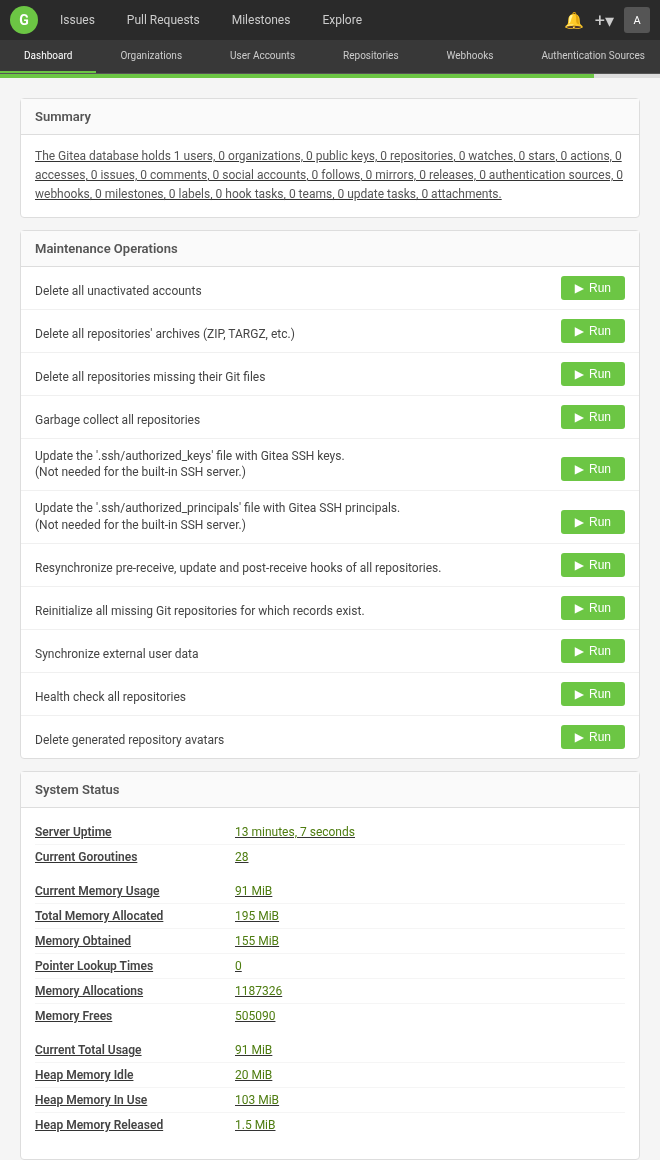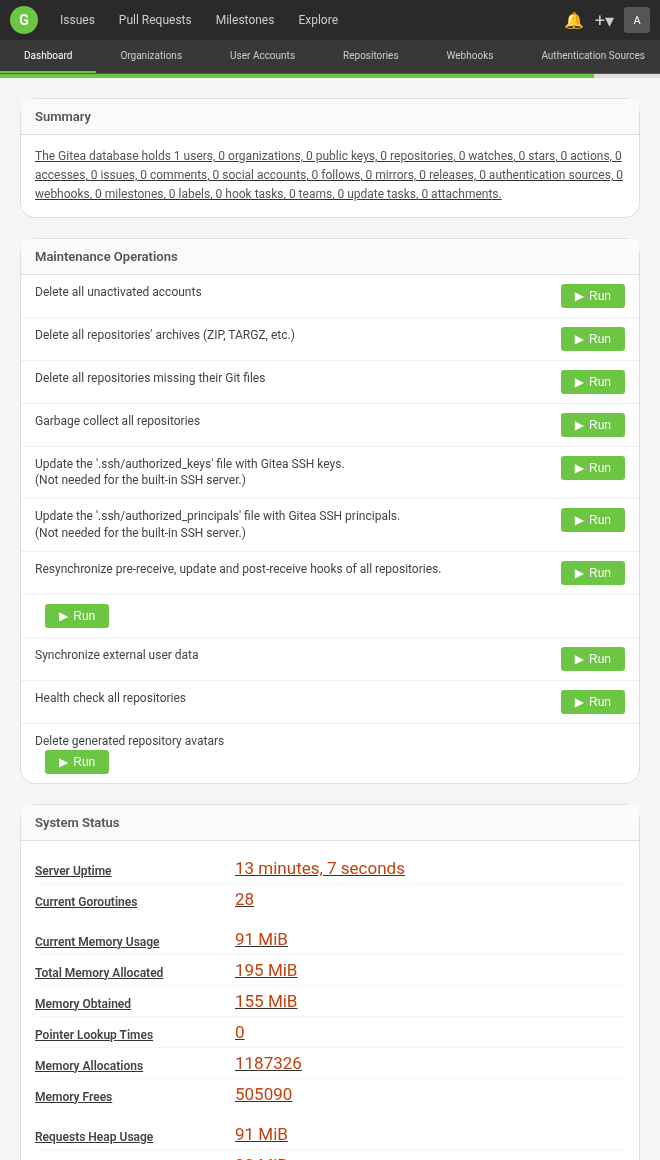--- a/index.html
+++ b/index.html
@@ -26,21 +26,21 @@
       border-radius: 50%;
       display: flex;
       align-items: center;
       justify-content: center;
       color: white;
       font-weight: bold;
       font-size: 14px;
     }
     .navbar-links {
       display: flex;
-      gap: 4px;
+      gap: 12px;
       flex: 1;
     }
     .navbar-link {
       color: #ccc;
       padding: 4px 10px;
       border-radius: 3px;
       font-size: 12px;
       cursor: pointer;
     }
     .navbar-actions {
@@ -102,22 +102,22 @@
     
     .main-content {
       padding: 20px 20px;
       max-width: 660px;
     }
 
     
     .section {
       background: #fff;
       border: 1px solid #ddd;
-      border-radius: 15px;
-      margin-bottom: 20px;
+      border-radius: 4px;
+      margin-bottom: 12px;
     }
     .section-header {
       padding: 10px 14px;
       border-bottom: 1px solid #ddd;
       font-size: 13px;
       font-weight: 600;
       color: #555;
       background: #fafafa;
     }
     .section-body {
@@ -128,27 +128,27 @@
     
     .summary-text {
       font-size: 12px;
       line-height: 1.6;
       color: #555;
     }
 
     
     .maint-row {
       display: flex;
-      align-items: flex-start;
+      align-items: flex-end;
       justify-content: space-between;
       padding: 9px 14px;
       border-bottom: 1px solid #f0f0f0;
       min-height: 40px;
     }
-    .maint-row:last-child { border-bottom: none; flex-direction: column; }
+    .maint-row:last-child { border-bottom: none; }
     .maint-desc {
       font-size: 12px;
       color: #444;
       flex: 1;
       line-height: 1.4;
     }
     .run-btn {
       background: #6cc644;
       color: white;
       border: none;
@@ -161,33 +161,32 @@
       gap: 5px;
       white-space: nowrap;
       flex-shrink: 0;
       margin-left: 10px;
     }
     .run-icon { font-size: 12px; }
     .status-row {
       display: flex;
       border-bottom: 1px solid #f5f5f5;
       padding: 3px 0;
-      align-items: flex-end;
     }
     .status-row:last-child { border-bottom: none; }
     .status-label {
       width: 200px;
       font-size: 12px;
       font-weight: 600;
       color: #444;
       padding: 2px 0;
     }
     .status-value {
-      font-size: 17px;
-      color: #c2410c;
+      font-size: 12px;
+      color: #4d7c0f;
       padding: 2px 0;
     }
     .status-group {
       margin-bottom: 10px;
     }
   </style>
 </head>
 <body>
 
 <nav class="navbar">
@@ -288,20 +287,21 @@
 
     <div class="maint-row">
       <span class="maint-desc">Resynchronize pre-receive, update and post-receive hooks of all repositories.</span>
       <button class="run-btn">
         <span class="run-icon">▶</span>
         <span>Run</span>
       </button>
     </div>
 
     <div class="maint-row">
+      <span class="maint-desc">Reinitialize all missing Git repositories for which records exist.</span>
       <button class="run-btn">
         <span class="run-icon">▶</span>
         <span>Run</span>
       </button>
     </div>
 
     <div class="maint-row">
       <span class="maint-desc">Synchronize external user data</span>
       <button class="run-btn">
         <span class="run-icon">▶</span>
@@ -363,21 +363,21 @@
           <span class="status-value">1187326</span>
         </div>
         <div class="status-row">
           <span class="status-label">Memory Frees</span>
           <span class="status-value">505090</span>
         </div>
       </div>
 
       <div class="status-group" style="margin-top:8px;">
         <div class="status-row">
-          <span class="status-label">Requests Heap Usage</span>
+          <span class="status-label">Current Total Usage</span>
           <span class="status-value">91 MiB</span>
         </div>
         <div class="status-row">
           <span class="status-label">Heap Memory Idle</span>
           <span class="status-value">20 MiB</span>
         </div>
         <div class="status-row">
           <span class="status-label">Heap Memory In Use</span>
           <span class="status-value">103 MiB</span>
         </div>

